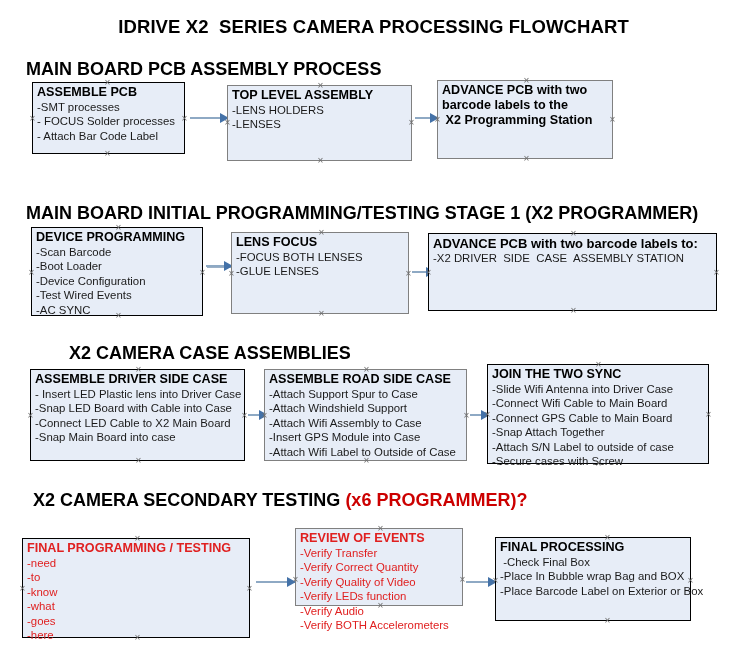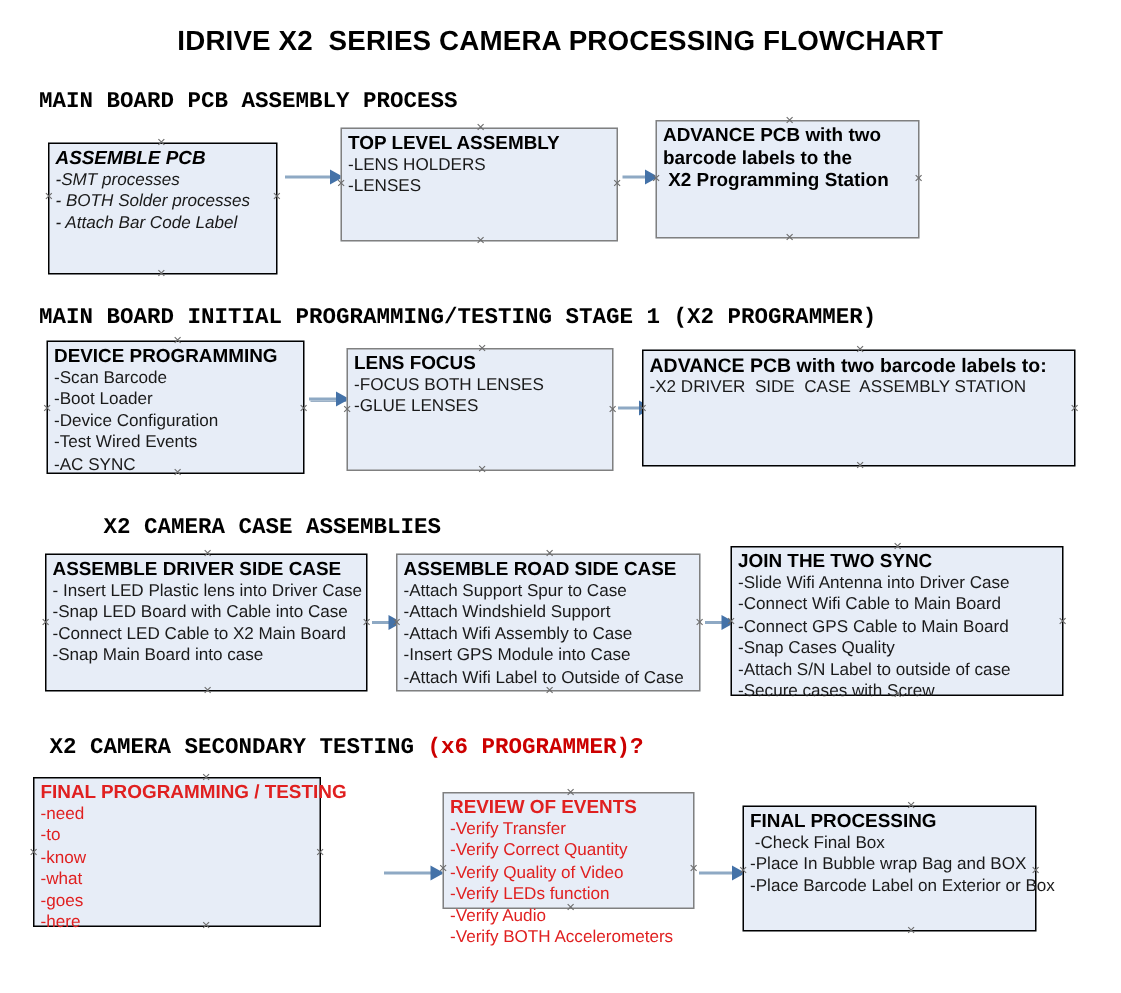--- a/index.html
+++ b/index.html
@@ -20,25 +20,24 @@
     font-size:18.5px;
     font-weight:bold;
     color:#000000;
     letter-spacing:0.1px;
     white-space:pre;
   }
 
   
   .sec-head{
     position:absolute;
-    font-size:15px;
+    font-size:18px;
     font-weight:bold;
     color:#000000;
     white-space:pre;
-    font-family:Liberation Mono, monospace;
   }
   .sec-head .accent{color:#cc0000;}
 
   
   .node{
     position:absolute;
     background:#e7edf7;
     box-sizing:border-box;
     overflow:visible;
   }
@@ -103,25 +102,25 @@
 </style>
 </head>
 <body>
 
 <div class="canvas">
 
   <div class="doc-title">IDRIVE X2  SERIES CAMERA PROCESSING FLOWCHART</div>
 
   <div class="sec-head" style="left:26px;top:59px;">MAIN BOARD PCB ASSEMBLY PROCESS</div>
 
-  <div class="node b-black" style="left:32px;top:95px;width:153px;height:88px;font-style:italic;">
+  <div class="node b-black" style="left:32px;top:82px;width:153px;height:72px;">
     <div class="inner">
       <div class="node-title">ASSEMBLE PCB</div>
       <div class="node-line">-SMT processes</div>
-      <div class="node-line">- BOTH Solder processes</div>
+      <div class="node-line">- FOCUS Solder processes</div>
       <div class="node-line">- Attach Bar Code Label</div>
     </div>
     <span class="hx" style="left:70px;top:-5px;"></span>
     <span class="hx" style="left:70px;bottom:-5px;"></span>
     <span class="hx" style="left:-5px;top:31px;"></span>
     <span class="hx" style="right:-5px;top:31px;"></span>
   </div>
 
   <div class="conn" style="left:190px;top:117px;width:38px;">
     <span class="head"></span>
@@ -242,33 +241,33 @@
   <div class="conn" style="left:470px;top:414px;width:19px;">
     <span class="head"></span>
   </div>
 
   <div class="node b-black" style="left:487px;top:364px;width:222px;height:100px;">
     <div class="inner">
       <div class="node-title">JOIN THE TWO SYNC</div>
       <div class="node-line">-Slide Wifi Antenna into Driver Case</div>
       <div class="node-line">-Connect Wifi Cable to Main Board</div>
       <div class="node-line">-Connect GPS Cable to Main Board</div>
-      <div class="node-line">-Snap Cases Quality</div>
+      <div class="node-line">-Snap Attach Together</div>
       <div class="node-line">-Attach S/N Label to outside of case</div>
       <div class="node-line">-Secure cases with Screw</div>
     </div>
     <span class="hx" style="left:106px;top:-5px;"></span>
     <span class="hx" style="left:106px;bottom:-5px;"></span>
     <span class="hx" style="left:-5px;top:45px;"></span>
     <span class="hx" style="right:-5px;top:45px;"></span>
   </div>
 
   <div class="sec-head" style="left:33px;top:490px;"><span>X2 CAMERA SECONDARY TESTING </span><span class="accent">(x6 PROGRAMMER)?</span></div>
 
-  <div class="node b-black red" style="left:22px;top:518px;width:192px;height:100px;">
+  <div class="node b-black red" style="left:22px;top:538px;width:228px;height:100px;">
     <div class="inner">
       <div class="node-title">FINAL PROGRAMMING / TESTING</div>
       <div class="node-line">-need</div>
       <div class="node-line">-to</div>
       <div class="node-line">-know</div>
       <div class="node-line">-what</div>
       <div class="node-line">-goes</div>
       <div class="node-line">-here</div>
     </div>
     <span class="hx" style="left:110px;top:-5px;"></span>

